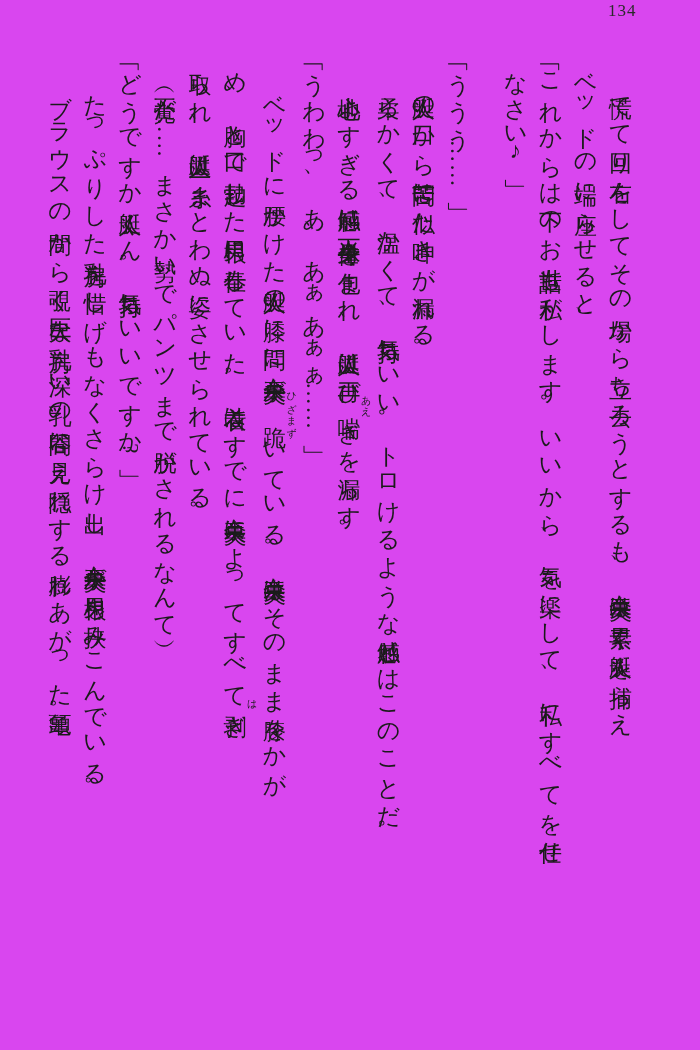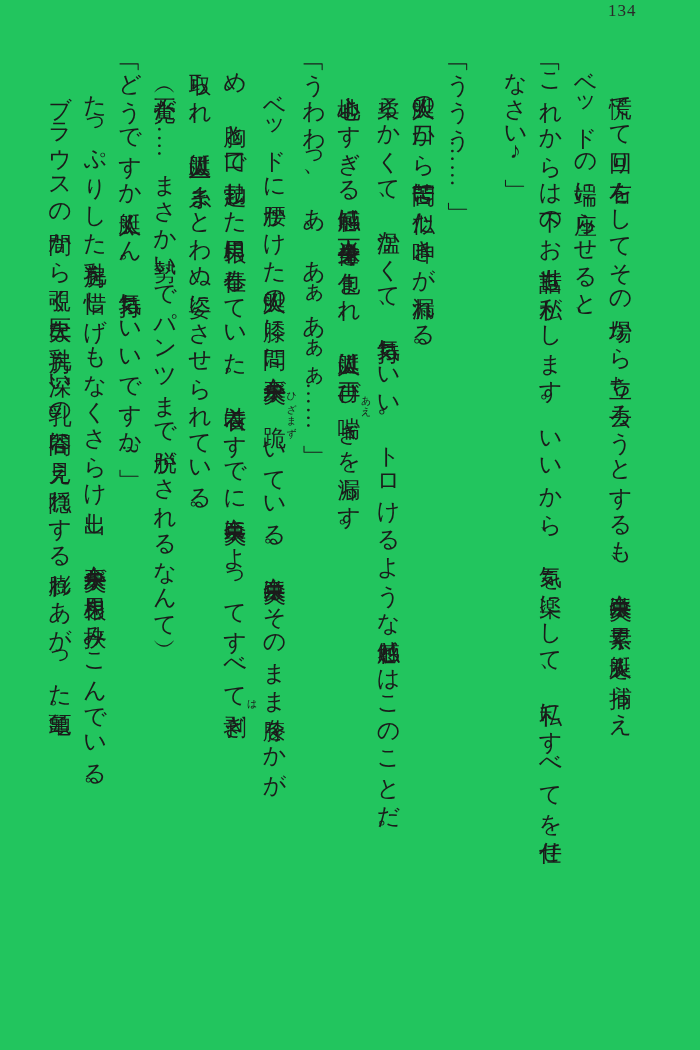--- a/index.html
+++ b/index.html
@@ -4,21 +4,21 @@
 <style>
   html, body { margin: 0; padding: 0; }
   body {
     width: 700px; height: 1050px;
     background: #ffffff;
     font-family: "Liberation Serif", "DejaVu Serif", serif;
   }
   .page {
     position: relative;
     width: 700px; height: 1050px;
-    background: #22c55e;
+    background: #d946ef;
     overflow: hidden;
   }
   .pageno {
     position: absolute;
     top: 1px; left: 608px;
     font-size: 17px;
     letter-spacing: 1px;
     color: #2a2a2a;
   }
   .text-block {

